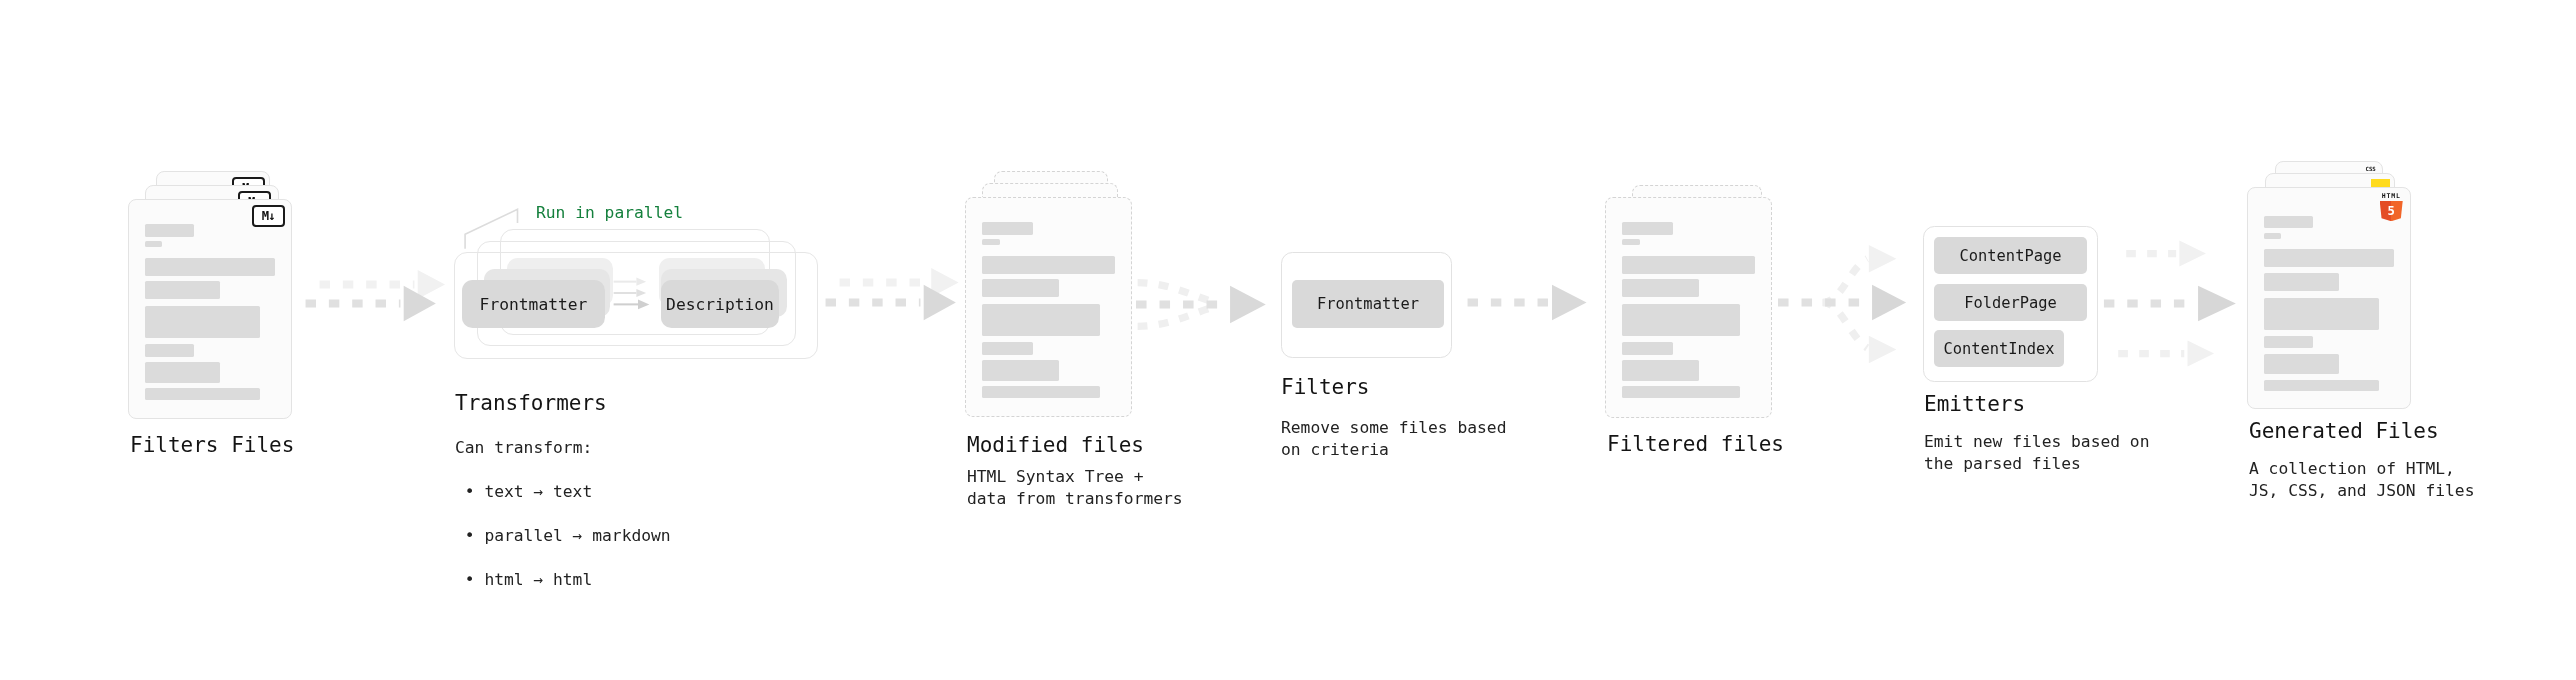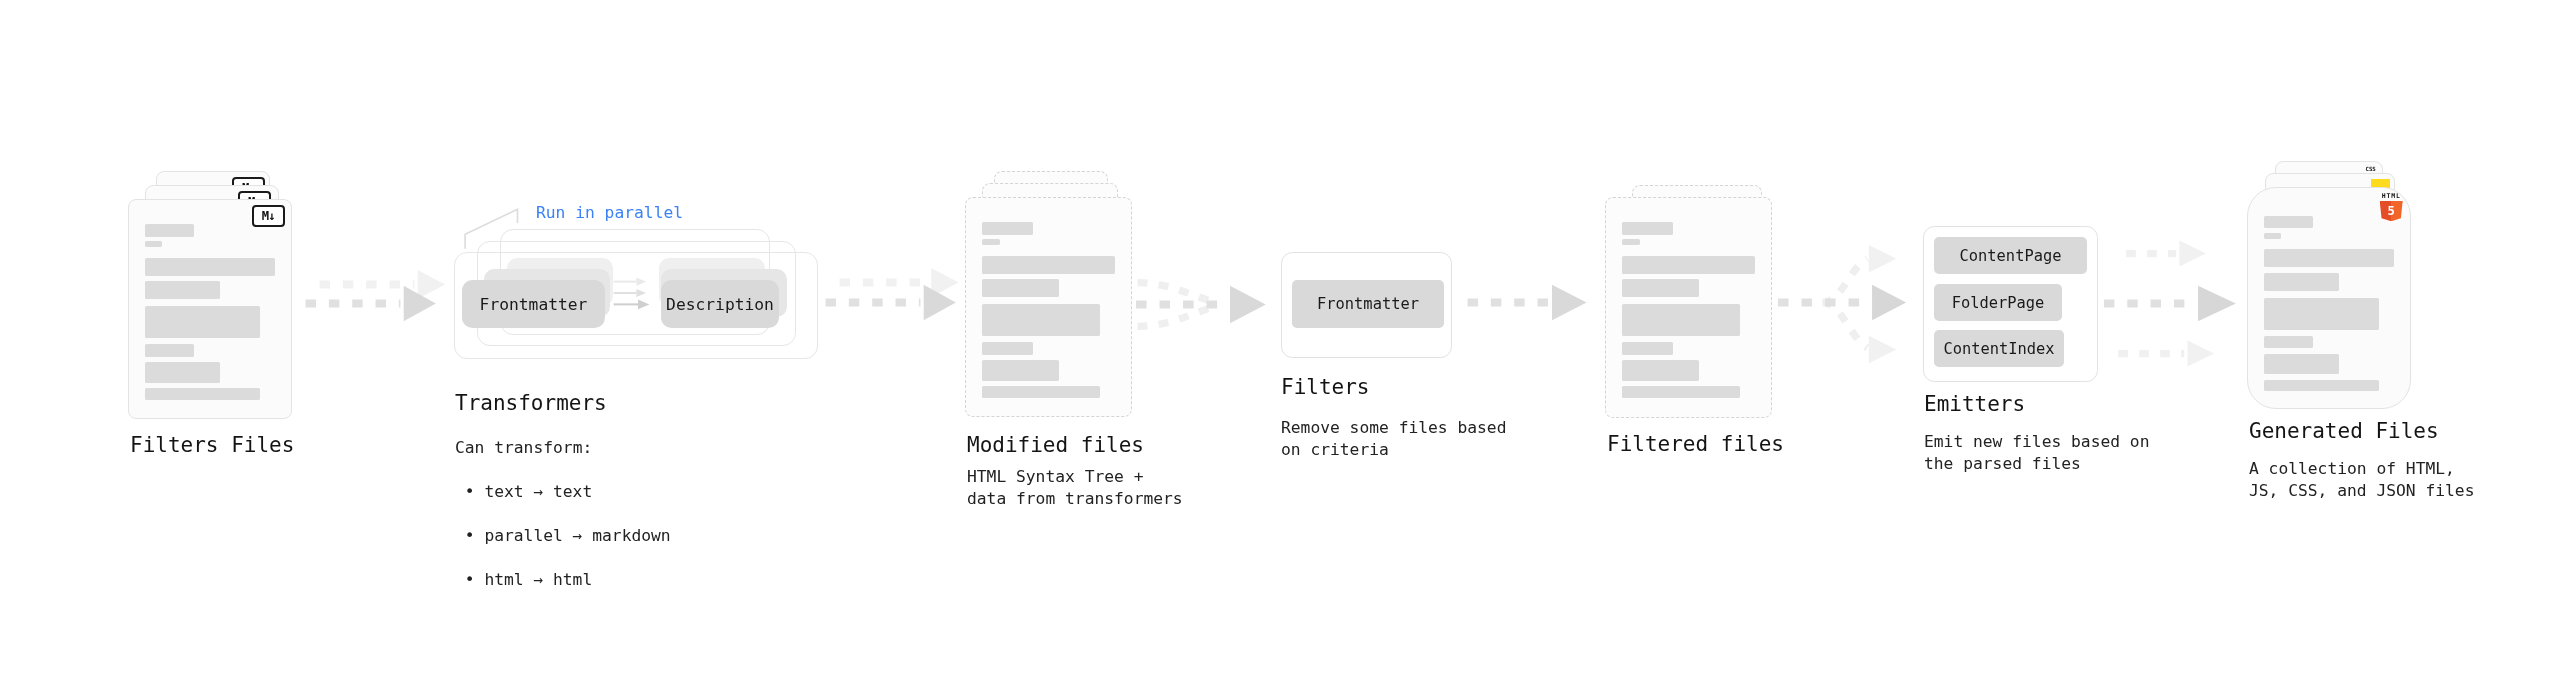--- a/index.html
+++ b/index.html
@@ -36,21 +36,21 @@
   .css-bar { height:2.4px; width:12.2px; margin:0.8px auto 0; background:#2862e9; }
   .js-badge { position:absolute; top:4.9px; right:4.1px; width:18.7px; height:9px; background:#ffdb1e; }
 
   
   .tbox { position:absolute; border:1.2px solid #e6e6e6; border-radius:13px; box-sizing:border-box; }
   .pill { position:absolute; background:#d9d9d9; border-radius:10.6px;
           display:flex; align-items:center; justify-content:center;
           font-size:16.3px; color:#1a1a1a; }
   .pill.ghost2 { background:#e6e6e6; }
   .pill.ghost3 { background:#efefef; }
-  .annotation { position:absolute; font-size:16.3px; color:#3b82f6;text-align:right; }
+  .annotation { position:absolute; font-size:16.3px; color:#15803d;text-align:right; }
 
   
   .card { position:absolute; background:#ffffff; border:1.2px solid #e2e2e2;
           border-radius:11.4px; box-sizing:border-box; }
   .pill-sm { position:absolute; background:#d9d9d9; border-radius:5px;
              display:flex; align-items:center; justify-content:center;
              font-size:15.4px; color:#1a1a1a; }
 
   .stage-title { position:absolute; font-size:21px; line-height:27px; color:#141414; }
   .stage-desc  { position:absolute; font-size:16.3px; line-height:22px; color:#222222; white-space:pre-line; }
@@ -213,38 +213,38 @@
           <div style="width: 58%; height: 20.3px; margin-bottom: 5.7px;"></div>
           <div style="width: 89%; height: 11.4px; margin-bottom: 0px;"></div>
         </div>
     </div>
     <div class="stage-title" style="left:1607px;top:431px">Filtered files</div>
   </div>
 
   <div>
     <div class="card" style="left:1923px;top:226px;width:175px;height:156px"></div>
     <div class="pill-sm" style="left:1934px;top:237px;width:153px;height:37px">ContentPage</div>
-    <div class="pill-sm" style="left:1934px;top:284px;width:128px;height:37px">FolderPage</div>
+    <div class="pill-sm" style="left:1934px;top:284px;width:153px;height:37px">FolderPage</div>
     <div class="pill-sm" style="left:1934px;top:330px;width:130px;height:37px">ContentIndex</div>
     <div class="stage-title" style="left:1924px;top:391px">Emitters</div>
     <div class="stage-desc" style="left:1924px;top:431px">Emit new files based on
 the parsed files</div>
   </div>
 
   <div>
     <div class="doc" style="left:2275px;top:161px;width:108px;">
       <div class="css-badge">
         <div class="css-top">CSS</div>
         <div class="css-bar"></div>
       </div>
     </div>
     <div class="doc" style="left:2265px;top:173px;width:130px;">
       <div class="js-badge"></div>
     </div>
-    <div class="doc" style="left:2247px;top:187px;height:222px;border-radius:29px;">
+    <div class="doc" style="left:2247px;top:187px;height:222px;">
       <div class="html5-badge">
         <div class="html5-top">HTML</div>
         <div class="html5-shield">5</div>
       </div>
       <div class="skel" style="top:28px">
           <div style="width: 38%; height: 12.2px; margin-bottom: 4.9px;"></div>
           <div style="width: 13%; height: 5.7px; margin-bottom: 10.6px;"></div>
           <div style="width: 100%; height: 18px; margin-bottom: 5.7px;"></div>
           <div style="width: 58%; height: 18px; margin-bottom: 6.5px;"></div>
           <div style="width: 89%; height: 32px; margin-bottom: 6.5px;"></div>

